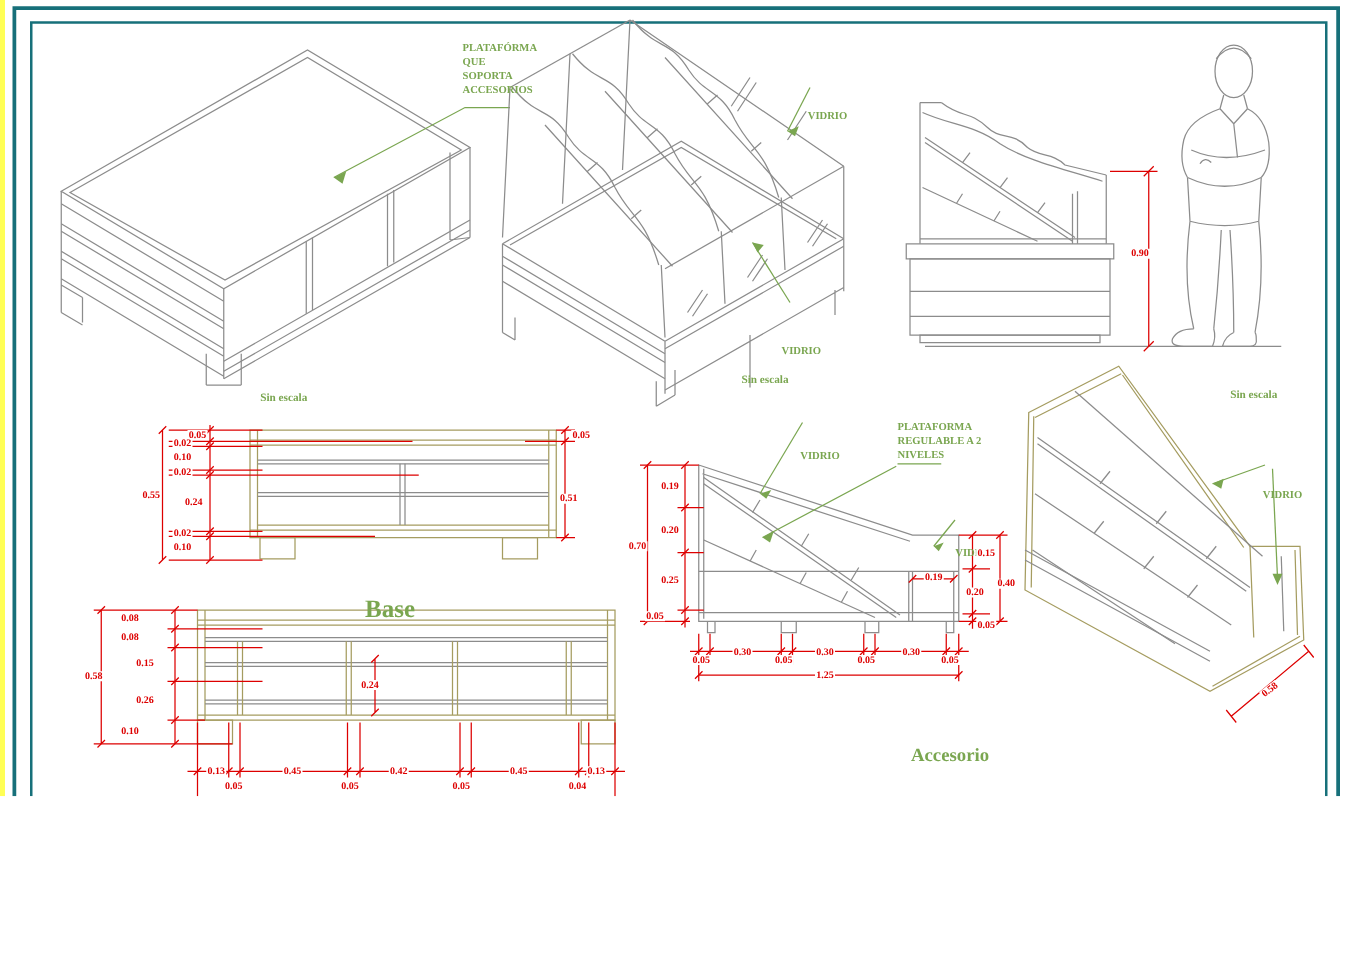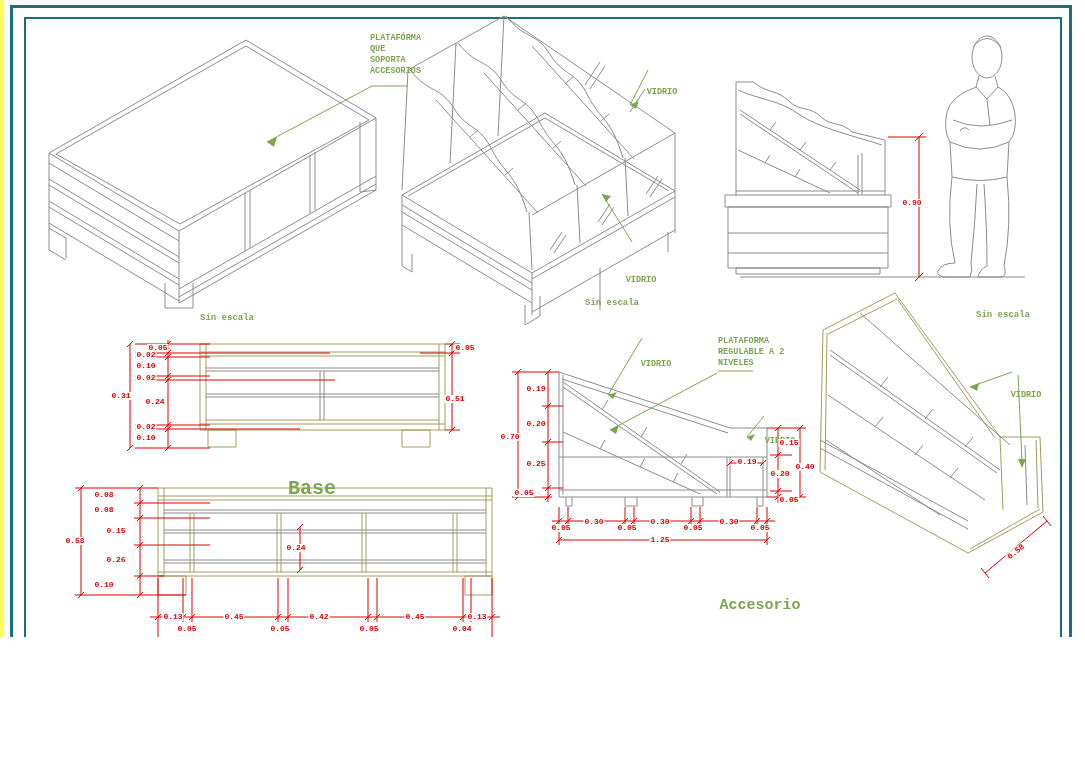--- a/index.html
+++ b/index.html
@@ -5,21 +5,21 @@
   :root{
     --green:  var(--c-annotation-green, #7aa650);
     --red:    var(--c-dimension-red, #dd0000);
     --gray:   var(--c-line-gray, #8c8c8c);
     --olive:  var(--c-line-olive, #a59c60);
     --teal:   var(--c-border-teal, #17707a);
     --yellow: var(--c-edge-yellow, #ffff55);
   }
   html,body{margin:0;padding:0;background:#fff;}
   .page{position:relative;width:1085px;height:637px;background:#fff;overflow:hidden;
-        font-family:Liberation Mono, monospace;}
+        font-family:Liberation Serif, serif;}
   .edge-yellow{position:absolute;left:0;top:0;width:4px;height:767px;background:var(--yellow);}
   .frame-outer{position:absolute;left:10px;top:5px;width:1056px;height:748px;border:3px solid var(--teal);}
   .frame-inner{position:absolute;left:24px;top:17px;width:1034px;height:729px;border:2px solid var(--teal);}
   svg.lines{position:absolute;left:0;top:0;}
   .sg{stroke:var(--gray);fill:none;stroke-width:1;}
   .so{stroke:var(--olive);fill:none;stroke-width:1;}
   .sr{stroke:var(--red);fill:none;stroke-width:1;}
   .sgr{stroke:var(--green);fill:none;stroke-width:1;}
   .fgr{fill:var(--green);stroke:none;}
   .ann{position:absolute;color:var(--green);font-weight:bold;font-size:8.5px;line-height:1.3;
@@ -249,21 +249,21 @@
   <div class="dim" style="left:912px;top:203px;">0.90</div>
   <div class="scale-note ctr" style="left:1003px;top:283px;">Sin escala</div>
 
   <div class="dim" style="left:158px;top:348px;">0.05</div>
   <div class="dim" style="left:146px;top:355px;">0.02</div>
   <div class="dim" style="left:146px;top:366px;">0.10</div>
   <div class="dim" style="left:146px;top:378px;">0.02</div>
   <div class="dim" style="left:155px;top:402px;">0.24</div>
   <div class="dim" style="left:146px;top:427px;">0.02</div>
   <div class="dim" style="left:146px;top:438px;">0.10</div>
-  <div class="dim" style="left:121px;top:396px;">0.31</div>
+  <div class="dim" style="left:121px;top:396px;">0.55</div>
   <div class="dim" style="left:465px;top:348px;">0.05</div>
   <div class="dim" style="left:455px;top:399px;">0.51</div>
   <div class="view-label big ctr" style="left:312px;top:456px;">Base</div>
 
   <div class="dim" style="left:104px;top:495px;">0.08</div>
   <div class="dim" style="left:104px;top:510px;">0.08</div>
   <div class="dim" style="left:116px;top:531px;">0.15</div>
   <div class="dim" style="left:116px;top:560px;">0.26</div>
   <div class="dim" style="left:104px;top:585px;">0.10</div>
   <div class="dim" style="left:75px;top:541px;">0.58</div>

